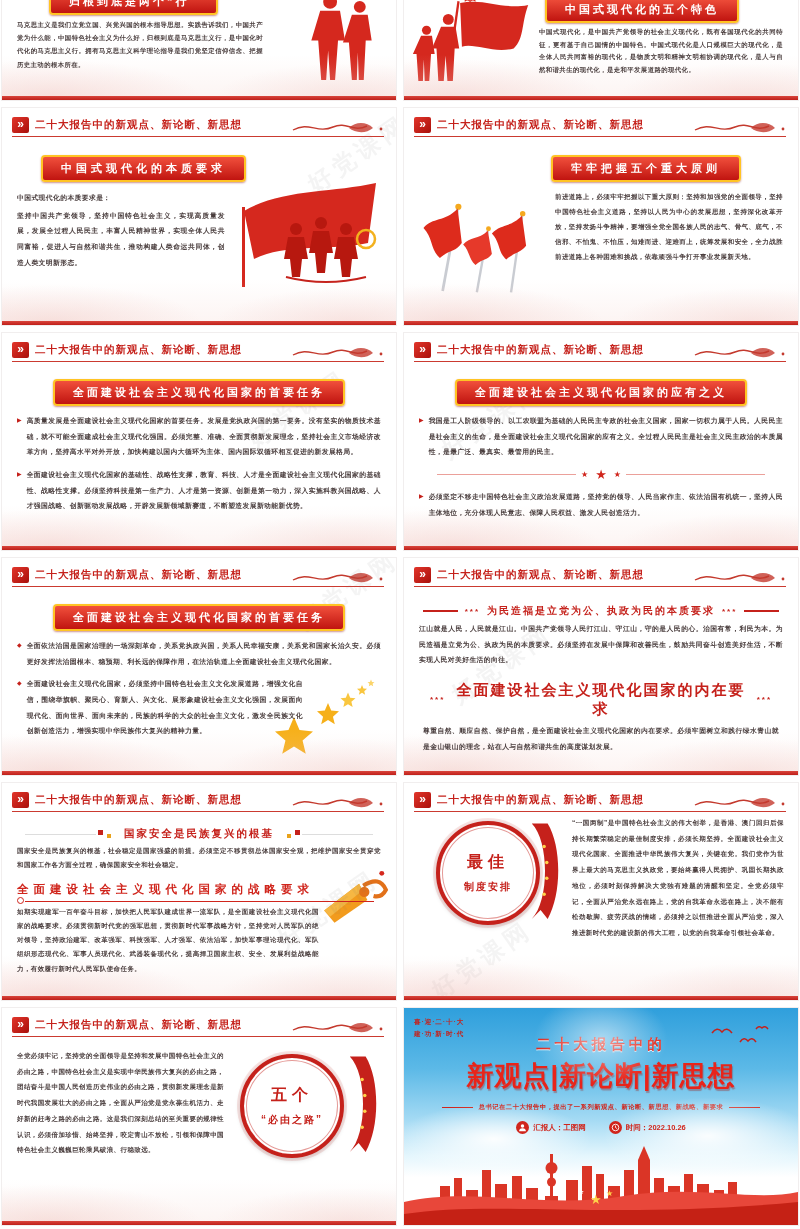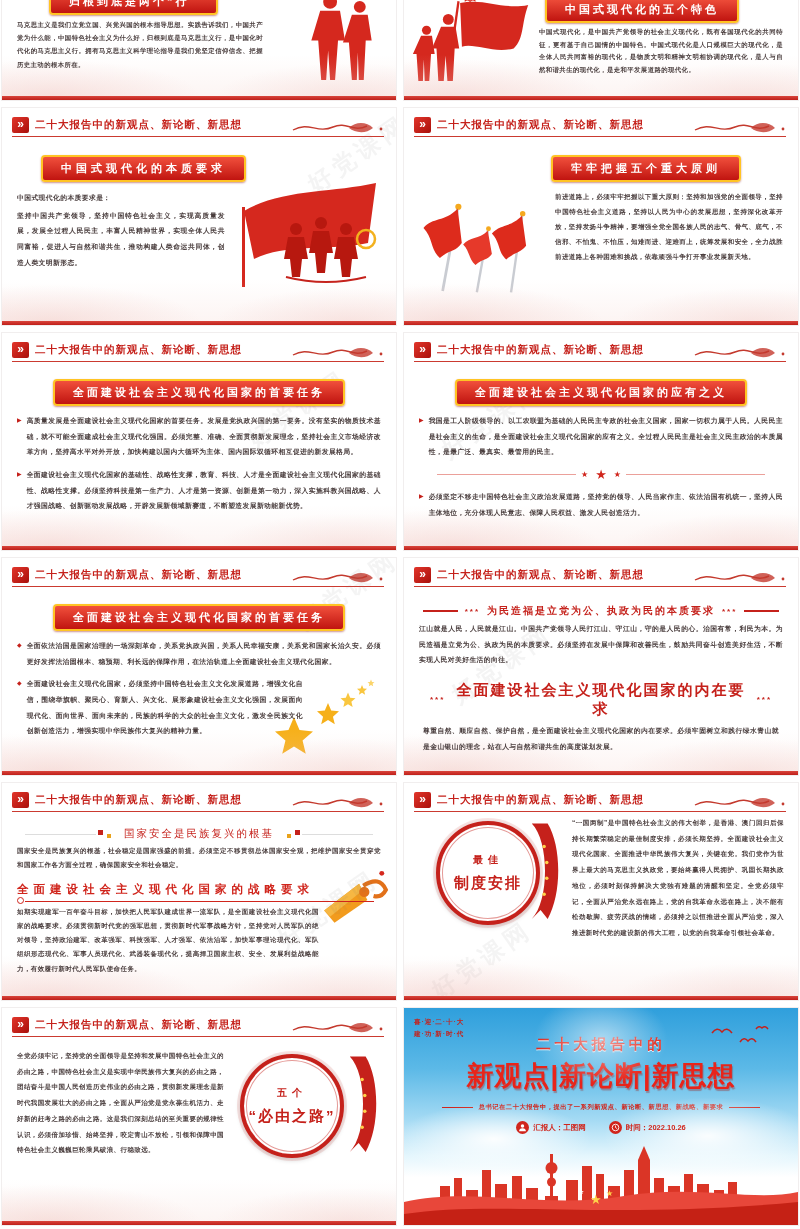--- a/index.html
+++ b/index.html
@@ -61,36 +61,36 @@
   .dec8 { display:flex; align-items:center; margin:13px 4px 3px; }
   .dl8 { flex:1; max-width:58px; height:2px; background:#c5211b; }
   .ds8 { color:#c5211b; font-size:8px; font-weight:bold; margin:0 7px; letter-spacing:2px; }
   .dt8 { color:#c5211b; font-weight:bold; font-size:10px; letter-spacing:2px; text-align:center; }
   .dt8.t2 { font-size:15px; }
   
   .dec9 { display:flex; align-items:center; margin:11px 8px 3px; }
   .gl9 { flex:1; height:1px; background:#ddd; }
   .sqr { width:5px; height:5px; background:#c5211b; margin:0 2px 4px; }
   .sqy { width:4px; height:4px; background:#e9a21a; margin:4px 2px 0; }
-  .dt9 { color:#c5211b; font-weight:normal; font-size:10.5px; letter-spacing:2px; margin:0 11px; }
+  .dt9 { color:#c5211b; font-weight:bold; font-size:10.5px; letter-spacing:2px; margin:0 11px; }
   .h9 { position:relative; color:#d0251c; font-weight:bold; font-size:11.5px; letter-spacing:5px;
         margin:9px 0 3px; padding-bottom:5px; width:max-content; }
   .h9::after { content:""; position:absolute; left:8px; right:-60px; bottom:0; height:1px; background:#d0251c; }
   .h9::before { content:""; position:absolute; left:0; bottom:-2px; width:5px; height:5px;
                 border:1px solid #d0251c; border-radius:50%; background:#fff; }
   .s9 .btxt { font-size:6.5px; line-height:2.2; }
   .s9ill { right:6px; top:78px; width:72px; height:70px; }
   
   .circle { position:absolute; width:104px; height:104px; border-radius:50%; background:#fff;
             border:4px solid #c5211b; box-shadow:0 0 0 3px rgba(197,33,27,.12), 0 2px 5px rgba(0,0,0,.18),
             inset 0 0 0 2px #fff, inset 0 0 0 3px rgba(197,33,27,.45);
             display:flex; flex-direction:column; align-items:center; justify-content:center; gap:7px;
             color:#c5211b; font-weight:bold; z-index:2; }
-  .cl1 { font-size:10px; letter-spacing:5px; }
-  .cl2 { font-size:15px; letter-spacing:2px; }
+  .cl1 { font-size:16px; letter-spacing:5px; }
+  .cl2 { font-size:10px; letter-spacing:2px; }
   .cribbon { position:absolute; width:30px; height:112px; z-index:1; }
   .s10 .circle { left:32px; top:38px; }
   .s10 .cribbon { left:126px; top:34px; }
   .s10 .btxt { position:absolute; left:168px; right:14px; top:32px; font-size:6.5px; line-height:2.42; }
   .s11 .circle { right:52px; top:46px; }
   .s11 .cribbon { right:18px; top:42px; }
   .s11 .btxt { position:absolute; left:15px; right:172px; top:40px; font-size:6.5px; line-height:2.42; }
   
   .cover { background:linear-gradient(180deg,#2f9fdc 0%,#5cb9e7 28%,#a6dbf4 52%,#e4f6fd 68%,#ffffff 78%); }
   .glow { position:absolute; top:-34px; left:26%; width:48%; height:130px; pointer-events:none;

